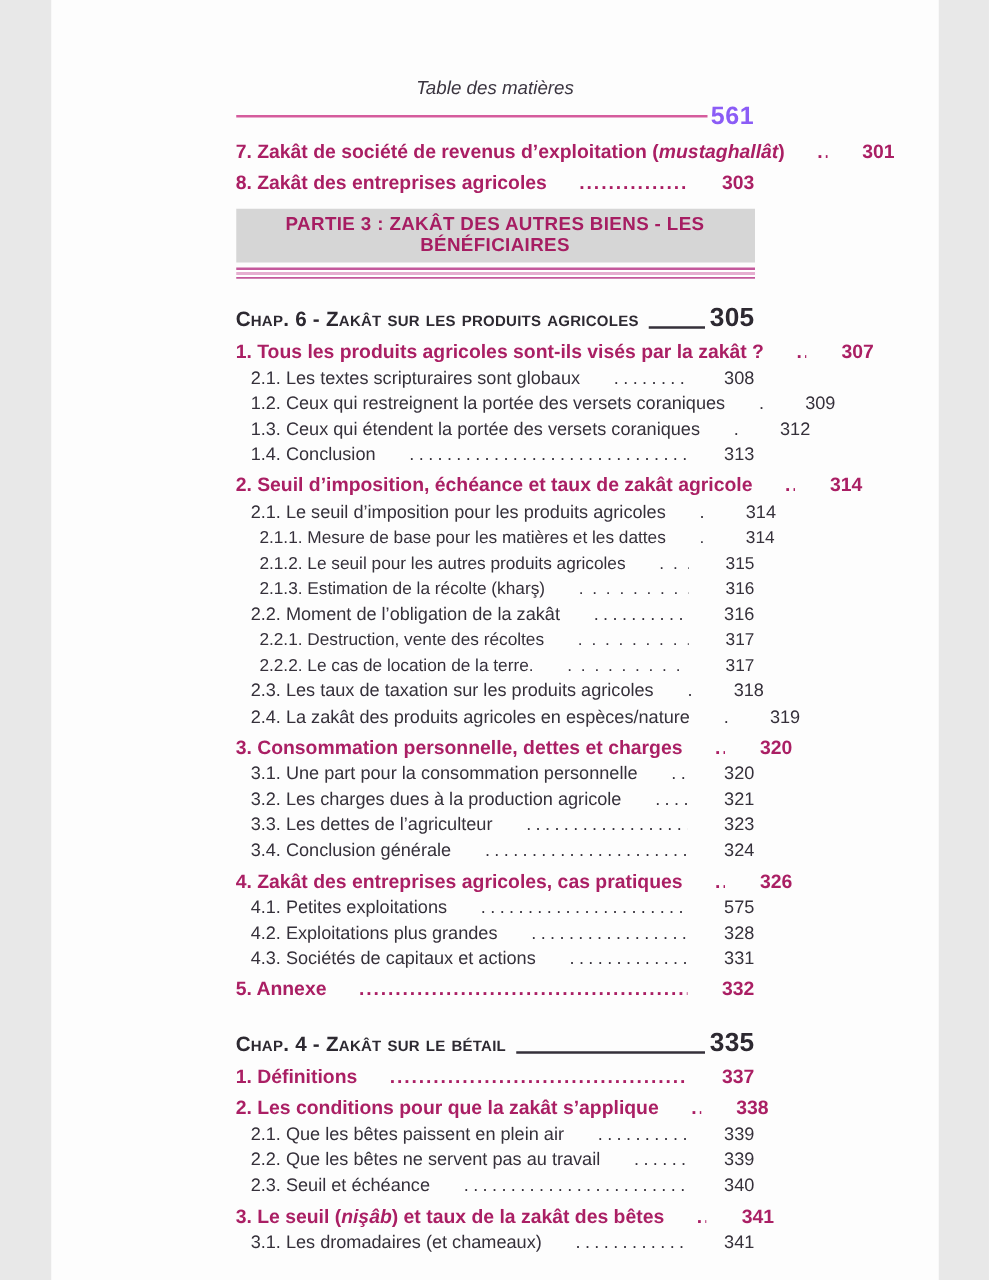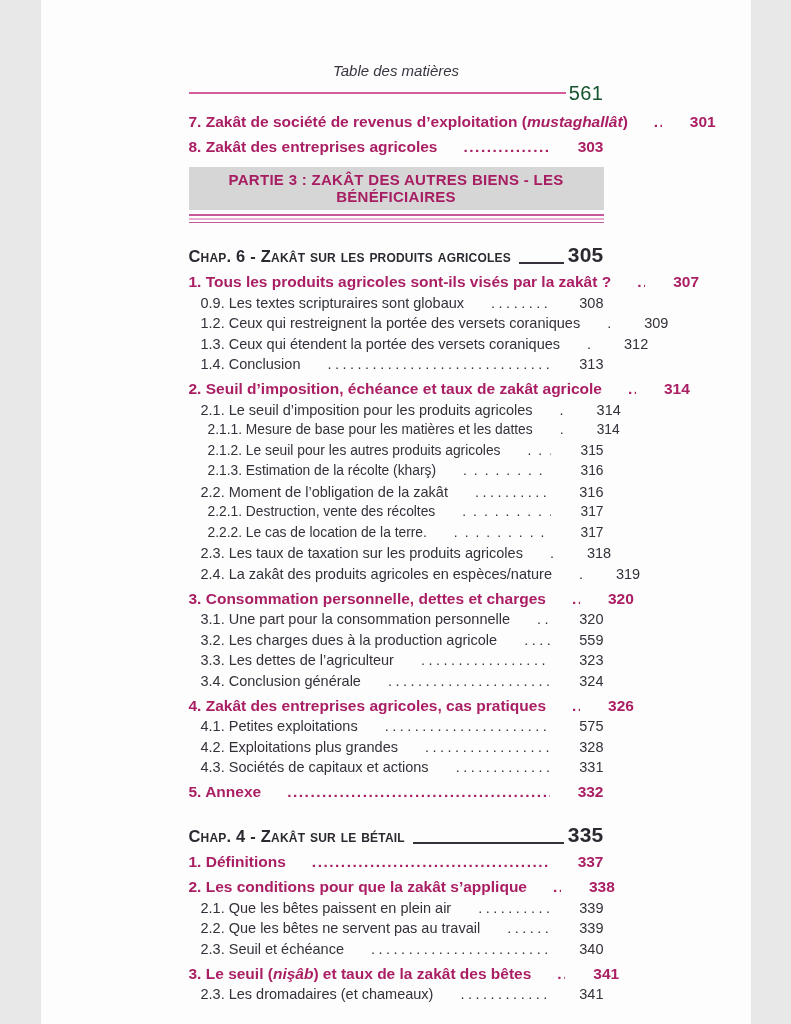--- a/index.html
+++ b/index.html
@@ -18,21 +18,21 @@
   .header-title{
     text-align:center;
     font-style:italic;
     font-size:15px;
     line-height:18px;
     color:#3b3540;
     margin-bottom:2px;
   }
   .rule-row{display:flex;align-items:center;height:22px;}
   .rule-line{flex:1;height:2px;background:#d55c9d;}
-  .folio{font-weight:normal;font-size:20px;color:#14532d;margin-left:3px;letter-spacing:.5px;}
+  .folio{font-weight:bold;font-size:20px;color:#8b5cf6;margin-left:3px;letter-spacing:.5px;}
   
   #toc{margin-top:8px;}
   .row{display:flex;align-items:baseline;line-height:20.5px;gap:25px;}
   .label{white-space:nowrap;}
   .leader{flex:1;min-width:8px;overflow:hidden;white-space:nowrap;}
   .leader::after{content:"...................................................................................................................................................................................";}
   .pg{margin-left:2px;white-space:nowrap;}
   .lvl1{color:#aa1f64;font-weight:600;font-size:15.5px;margin-top:4.5px;}
   .lvl1 .leader{letter-spacing:1.5px;margin:0 1px;}
   .lvl2{font-size:14.5px;padding-left:12px;color:#35303a;}
@@ -103,21 +103,21 @@
         <span class="chap-label">Chap. 6 - Zakât sur les produits agricoles</span>
         <span class="chap-leader"></span>
         <span class="chap-pg">305</span>
       </div>
       <div class="row lvl1">
         <span class="label"><span class="part">1. Tous les produits agricoles sont-ils visés par la zakât ? </span></span>
         <span class="leader"></span>
         <span class="pg">307</span>
       </div>
       <div class="row lvl2">
-        <span class="label"><span class="part">0.9. Les textes scripturaires sont globaux</span></span>
+        <span class="label"><span class="part">2.1. Les textes scripturaires sont globaux</span></span>
         <span class="leader"></span>
         <span class="pg">308</span>
       </div>
       <div class="row lvl2">
         <span class="label"><span class="part">1.2. Ceux qui restreignent la portée des versets coraniques</span></span>
         <span class="leader"></span>
         <span class="pg">309</span>
       </div>
       <div class="row lvl2">
         <span class="label"><span class="part">1.3. Ceux qui étendent la portée des versets coraniques </span></span>
@@ -185,21 +185,21 @@
         <span class="pg">320</span>
       </div>
       <div class="row lvl2">
         <span class="label"><span class="part">3.1. Une part pour la consommation personnelle </span></span>
         <span class="leader"></span>
         <span class="pg">320</span>
       </div>
       <div class="row lvl2">
         <span class="label"><span class="part">3.2. Les charges dues à la production agricole </span></span>
         <span class="leader"></span>
-        <span class="pg">559</span>
+        <span class="pg">321</span>
       </div>
       <div class="row lvl2">
         <span class="label"><span class="part">3.3. Les dettes de l’agriculteur</span></span>
         <span class="leader"></span>
         <span class="pg">323</span>
       </div>
       <div class="row lvl2">
         <span class="label"><span class="part">3.4. Conclusion générale</span></span>
         <span class="leader"></span>
         <span class="pg">324</span>
@@ -258,18 +258,18 @@
         <span class="label"><span class="part">2.3. Seuil et échéance</span></span>
         <span class="leader"></span>
         <span class="pg">340</span>
       </div>
       <div class="row lvl1">
         <span class="label"><span class="part">3. Le seuil (</span><i class="part">nişâb</i><span class="part">) et taux de la zakât des bêtes</span></span>
         <span class="leader"></span>
         <span class="pg">341</span>
       </div>
       <div class="row lvl2">
-        <span class="label"><span class="part">2.3. Les dromadaires (et chameaux) </span></span>
+        <span class="label"><span class="part">3.1. Les dromadaires (et chameaux) </span></span>
         <span class="leader"></span>
         <span class="pg">341</span>
       </div>
     </main>
 </div>
 
 </body></html>

